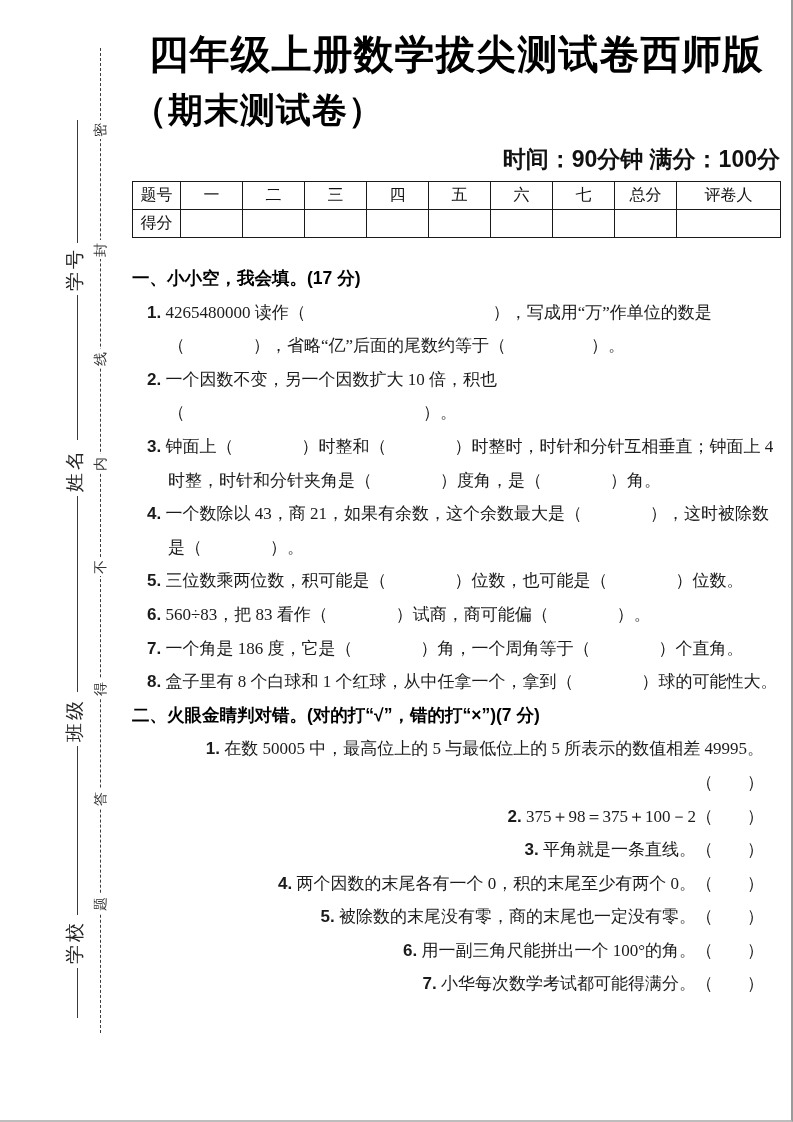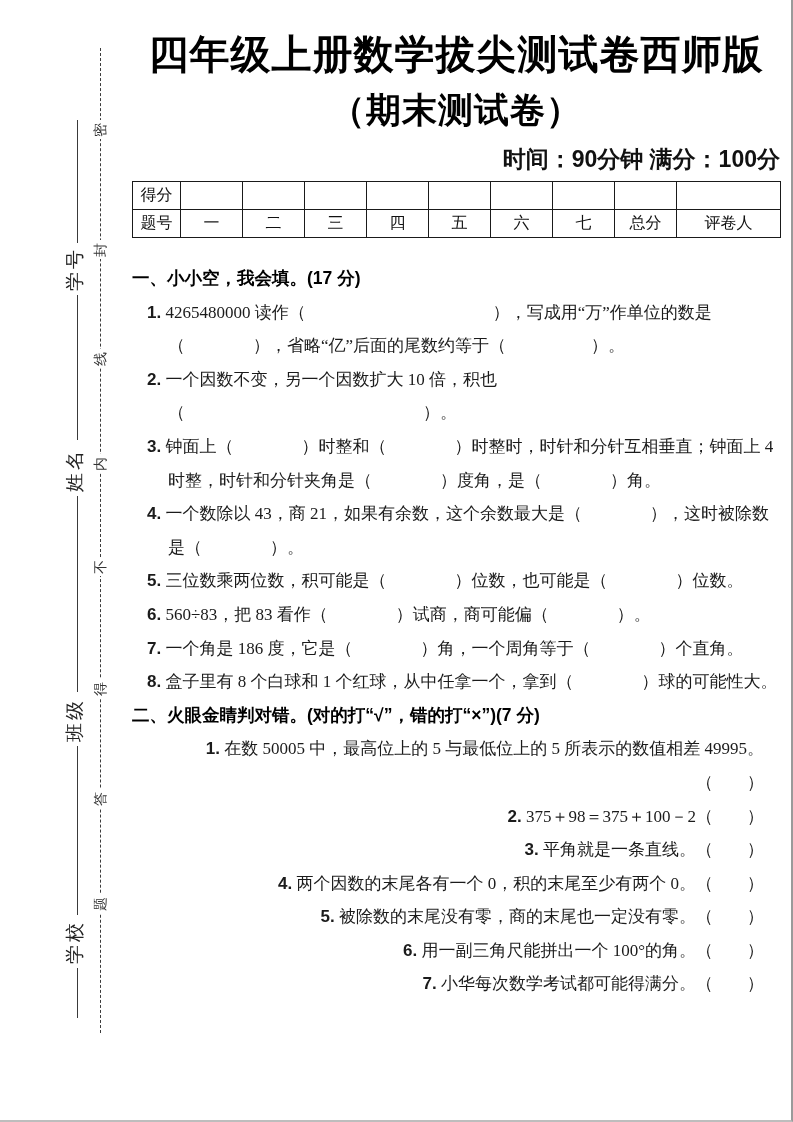--- a/index.html
+++ b/index.html
@@ -35,21 +35,21 @@
   
   .main { position:absolute; left:132px; top:30px; width:648px; }
   .title {
     font-family:"Liberation Sans","DejaVu Sans",sans-serif;
     font-weight:900; font-size:40px; line-height:1.2;
     text-align:center; color:#000; letter-spacing:1px; white-space:nowrap;
   }
   .subtitle {
     font-family:"Liberation Sans","DejaVu Sans",sans-serif;
     font-weight:900; font-size:35px; line-height:1.0;
-    text-align:center; color:#000; margin-top:14px; letter-spacing:1px;
+    color:#000; margin-top:14px; letter-spacing:1px;
   }
   .info {
     font-family:"Liberation Sans","DejaVu Sans",sans-serif;
     font-weight:700; font-size:23px; text-align:right; margin-top:17px; color:#111;
   }
   table.score {
     width:100%; border-collapse:collapse; margin-top:6px;
     font-size:16px; color:#111; table-layout:fixed;
   }
   table.score td {
@@ -129,43 +129,43 @@
           <col style="width:62px">
           <col style="width:62px">
         <col style="width:62px">
           <col style="width:62px">
           <col style="width:62px">
           <col style="width:62px">
           <col style="width:104px">
       </colgroup>
       <tbody>
           <tr>
-        <td>得分</td>
-        <td></td>
-        <td></td>
-        <td></td>
-        <td></td>
-        <td></td>
-        <td></td>
-        <td></td>
-        <td></td>
-        <td></td>
-      </tr>
-      <tr>
         <td>题号</td>
         <td>一</td>
         <td>二</td>
         <td>三</td>
         <td>四</td>
         <td>五</td>
         <td>六</td>
         <td>七</td>
         <td>总分</td>
         <td>评卷人</td>
       </tr>
+      <tr>
+        <td>得分</td>
+        <td></td>
+        <td></td>
+        <td></td>
+        <td></td>
+        <td></td>
+        <td></td>
+        <td></td>
+        <td></td>
+        <td></td>
+      </tr>
     </tbody>
       </table>
 
     <div class="flow">
       <div class="sec-head">一、小小空，我会填。(17 分)</div>
 
       <div class="q"><span class="qnum">1.</span> <span>4265480000 读作（　　　　　　　　　　　），写成用“万”作单位的数是（　　　　），省略“亿”后面的尾数约等于（　　　　　）。</span></div>
       <div class="q"><span class="qnum">2.</span> <span>一个因数不变，另一个因数扩大 10 倍，积也（　　　　　　　　　　　　　　）。</span></div>
       <div class="q"><span class="qnum">3.</span> <span>钟面上（　　　　）时整和（　　　　）时整时，时针和分针互相垂直；钟面上 4 时整，时针和分针夹角是（　　　　）度角，是（　　　　）角。</span></div>
       <div class="q"><span class="qnum">4.</span> <span>一个数除以 43，商 21，如果有余数，这个余数最大是（　　　　），这时被除数是（　　　　）。</span></div>

